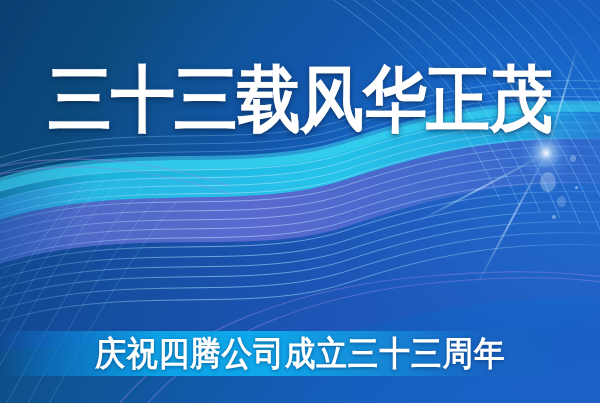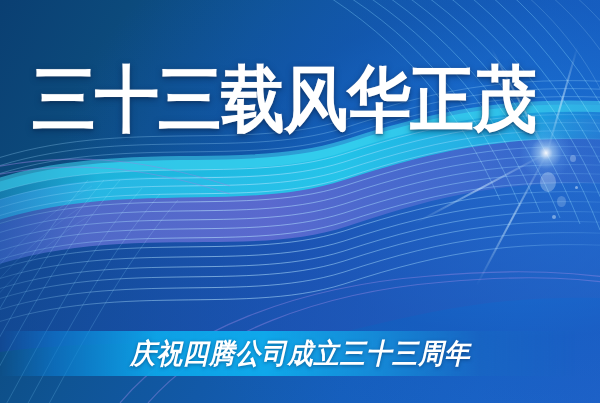--- a/index.html
+++ b/index.html
@@ -84,42 +84,41 @@
     font-weight:700;
     letter-spacing:.01em;
     white-space:nowrap;
     text-shadow:
       0 0 1px rgba(255,255,255,.55),
       0 2px 7px rgba(4,30,70,.55),
       0 1px 2px rgba(4,30,70,.45);
   }
   #headline-1{
     position:absolute;top:61px;left:0;right:0;
-    text-align:left;
+    text-align:center;
     font-size:72px;line-height:76px;
     letter-spacing:-1px;
     transform:scaleX(1.0);
   }
   #headline-2{
     position:absolute;top:196px;left:0;right:0;
     text-align:center;
     font-size:66px;line-height:70px;
     letter-spacing:0px;
   }
   #subtitle{
     position:absolute;top:336px;left:0;right:0;
     text-align:center;
     color:#ffffff;
     font-family:"Liberation Serif","DejaVu Serif",serif;
     font-weight:700;
-    font-size:28px;line-height:36px;
+    font-size:34px;line-height:36px;
     letter-spacing:1px;
     white-space:nowrap;
     text-shadow:0 1px 4px rgba(4,40,90,.55);
-    font-style:italic;
   }
 </style>
 </head>
 <body>
 
 <div id="banner">
 
   <svg class="layer ribbons" viewBox="0 0 600 403" preserveAspectRatio="none" width="600" height="403">
     <defs>
       <linearGradient id="gViolet" x1="0" y1="0" x2="1" y2="0">

